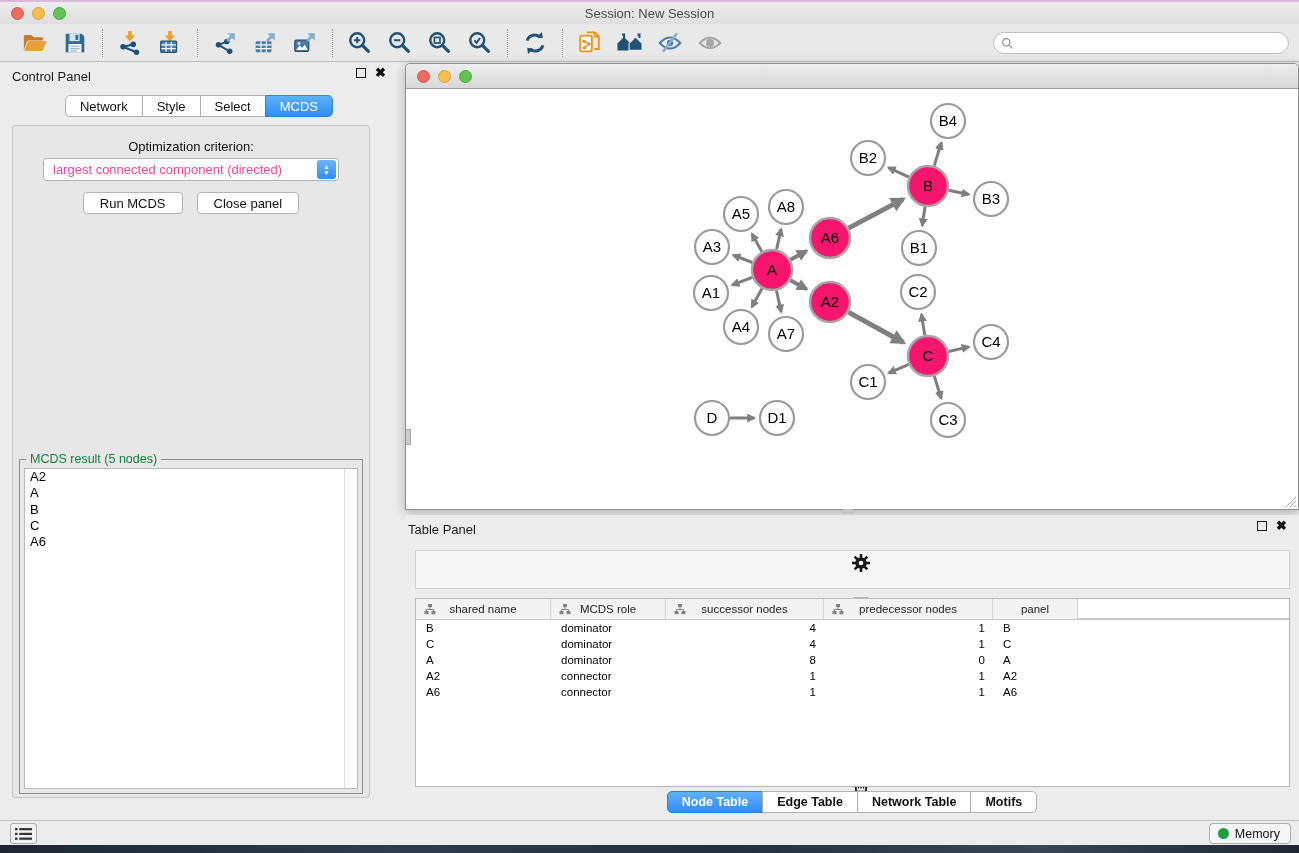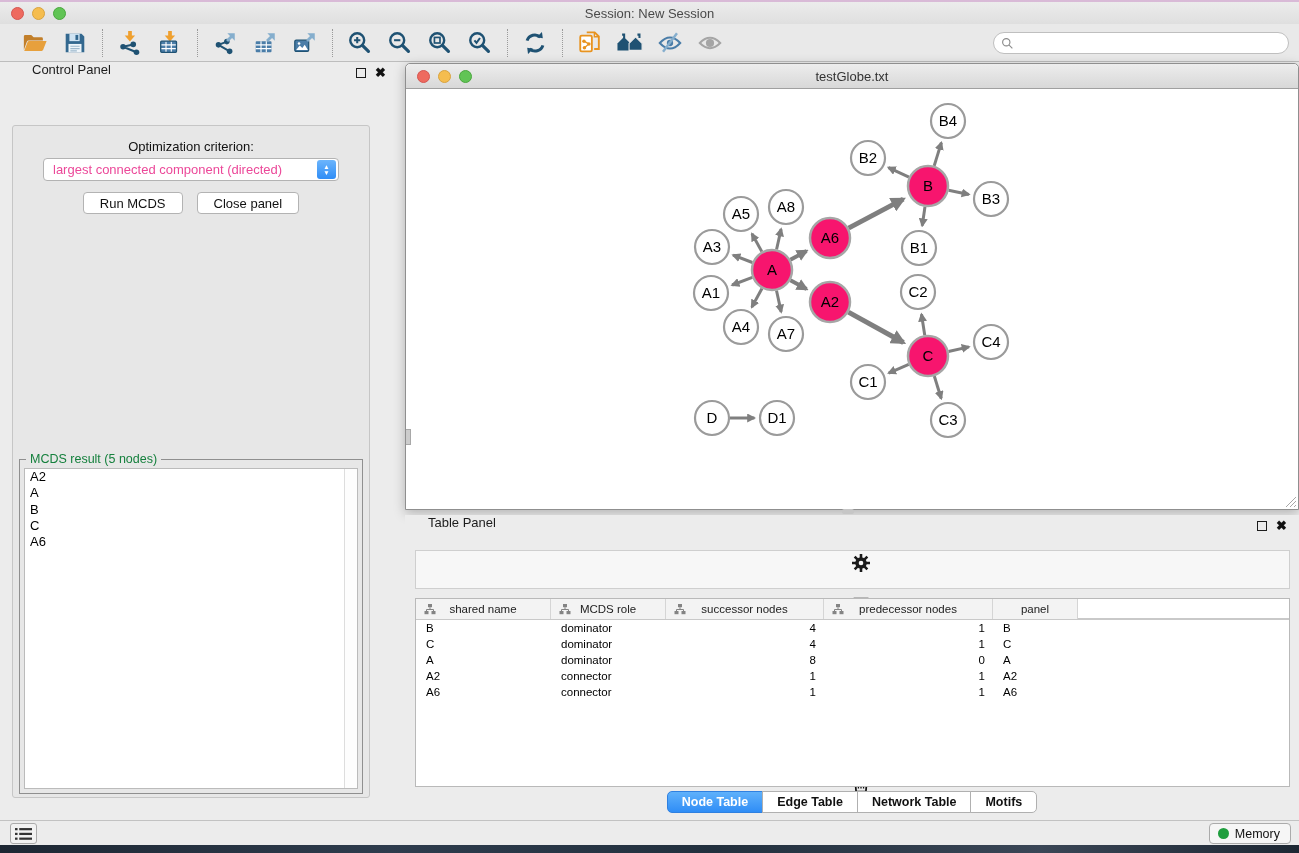--- a/index.html
+++ b/index.html
@@ -25,21 +25,21 @@
   .tb-btn { width:34px; height:30px; display:flex; align-items:center; justify-content:center; border-radius:4px; }
   .tb-btn svg { width:26px; height:26px; }
   .tb-btn.disabled { opacity:.85; }
   #search-field { position:absolute; right:10px; top:8px; width:296px; height:22px; background:#fff;
     border:1px solid #bfbfbf; border-radius:12px; display:flex; align-items:center; padding-left:7px; }
   #search-field svg { width:13px; height:13px; }
   #search-field input { border:none; outline:none; flex:1; font-size:12px; background:transparent; padding-left:4px; font-family:"Liberation Sans",sans-serif; }
 
   
   #control-panel { position:absolute; left:0; top:62px; width:398px; height:758px; background:#ececec; }
-  .panel-header { position:relative; height:28px; display:flex; align-items:flex-start;padding-left:20px; }
+  .panel-header { position:relative; height:28px; display:flex; align-items:center; }
   .panel-header .ph-title { margin-left:12px; font-size:13px; color:#1c1c1c; }
   .ph-icons { position:absolute; right:12px; top:6px; display:flex; gap:9px; align-items:center; }
   .float-icon { width:10px; height:10px; border:1.6px solid #1c1c1c; display:inline-block; }
   .close-icon { font-size:13px; font-weight:bold; color:#111; line-height:10px; }
 
   #cp-tabs { display:flex; justify-content:center; margin-top:5px; }
   .seg-btn { height:22px; padding:0 14px; background:#fff; border:1px solid #b0b0b0; margin-left:-1px;
     font-size:13px; display:flex; align-items:center; color:#111; }
   .seg-btn:first-child { border-radius:5px 0 0 5px; margin-left:0; }
   .seg-btn:last-child { border-radius:0 5px 5px 0; }
@@ -274,20 +274,26 @@
 </div>
 
 <div id="control-panel">
   <div class="panel-header">
     <span class="ph-title">Control Panel</span>
     <span class="ph-icons">
       <span class="float-icon"></span>
       <span class="close-icon">✖</span>
     </span>
   </div>
+  <div id="cp-tabs">
+      <div class="seg-btn">Network</div>
+      <div class="seg-btn">Style</div>
+      <div class="seg-btn">Select</div>
+      <div class="seg-btn active">MCDS</div>
+    </div>
   <div id="cp-content">
     <div id="opt-label">Optimization criterion:</div>
     <div id="criterion-select">
       <span class="sel-text">largest connected component (directed)</span>
       <span class="stepper">
           <span>▲</span>
           <span>▼</span>
         </span>
     </div>
     <div id="cp-buttons">
@@ -308,21 +314,20 @@
   </div>
 </div>
 
 <div id="network-window">
   <div id="nw-titlebar">
     <div class="lights">
       <span class="light red"></span>
       <span class="light yellow"></span>
       <span class="light green"></span>
     </div>
-    <div class="title">testGlobe.txt</div>
   </div>
   <div id="nw-canvas">
     <svg id="graph-svg" width="892" height="420">
         <defs>
           <marker id="arrow" viewBox="0 0 3 3" markerWidth="3" markerHeight="3" refX="2.4" refY="1.5" orient="auto" markerUnits="strokeWidth">
             <path d="M0 0 L3 1.5 L0 3 z" fill="#7f7f7f"></path>
           </marker>
         </defs>
         <line x1="346.35035698573034" y1="188.4088817922656" x2="326.1467586724997" y2="196.02663197594273" stroke="#7f7f7f" stroke-width="3" marker-end="url(#arrow)"></line>
         <line x1="346.39133153665693" y1="173.4833437557185" x2="327.10266225102635" y2="166.08935386289343" stroke="#7f7f7f" stroke-width="3" marker-end="url(#arrow)"></line>

